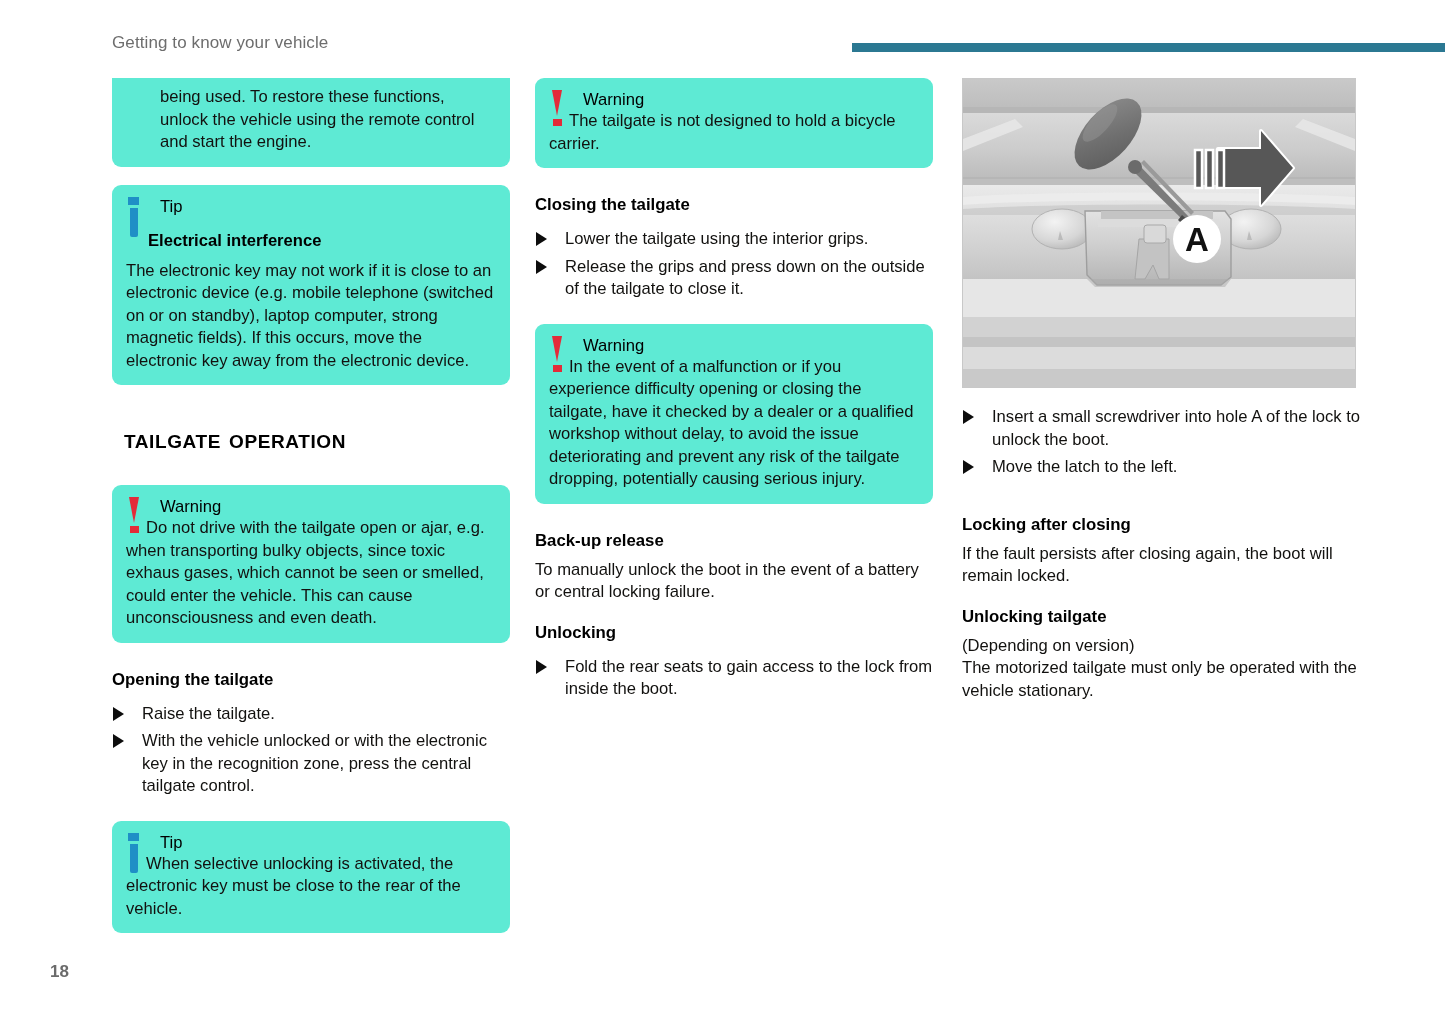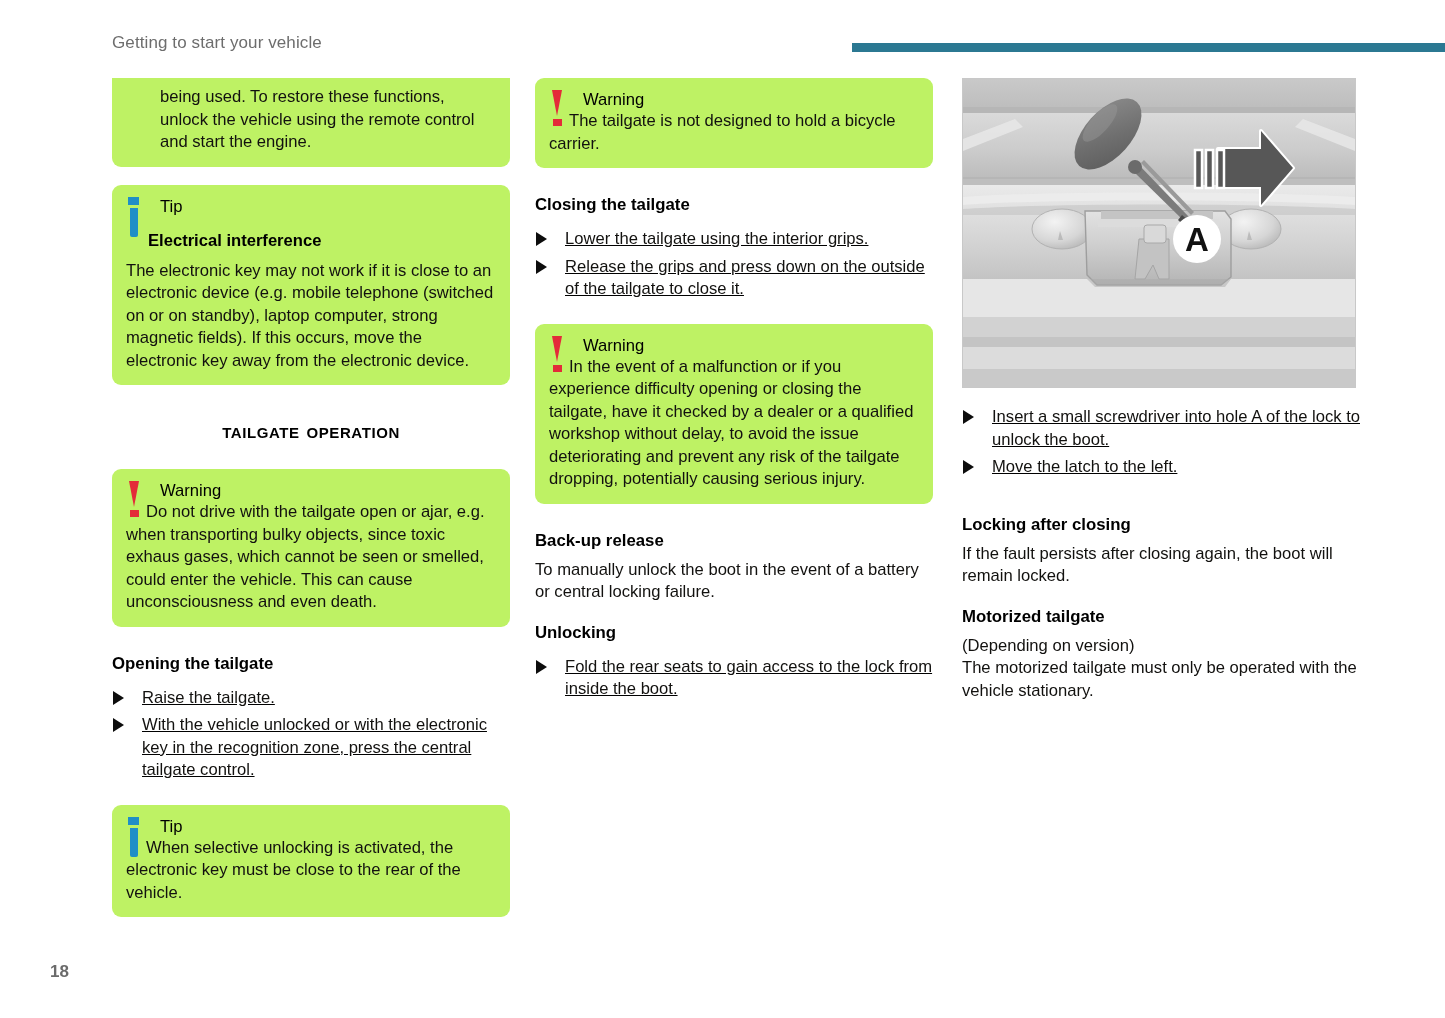--- a/index.html
+++ b/index.html
@@ -64,55 +64,54 @@
     margin: 0 0 0 0;
   }
   .h2 {
     font-size: 16.8px;
     font-weight: bold;
     color: #000;
     line-height: 22px;
     margin: 0;
   }
   .h1 {
-    font-size: 22px;
+    font-size: 27px;
     font-weight: bold;
     color: #000;
     letter-spacing: 0.6px;
     font-variant: small-caps;
     text-transform: lowercase;
     line-height: 32px;
-    margin: 4px;
-    text-align: center;
+    margin: 12px;
   }
   .h1::first-letter { }
 
   
-  .bullets { margin: 0; padding: 0; list-style: none; text-decoration: underline; }
+  .bullets { margin: 0; padding: 0; list-style: none; }
   .bullets li {
     position: relative;
     padding-left: 30px;
     font-size: 16.6px;
     line-height: 22.5px;
     color: #12110f;
     margin-bottom: 5px;
   }
   .tri {
     position: absolute;
     left: 1px;
     top: 4px;
     width: 0; height: 0;
     border-left: 11px solid #0d0d0d;
     border-top: 7.5px solid transparent;
     border-bottom: 7.5px solid transparent;
   }
 
   
   .box {
-    background: #bef264;
+    background: #5eead4;
     border-radius: 9px;
     padding: 11px 16px 13px 14px;
     position: relative;
     box-sizing: border-box;
     width: 398px;
   }
   .box.cut-top {
     border-radius: 0 0 9px 9px;
     padding-top: 8px;
   }
@@ -212,21 +211,21 @@
     bottom: 36px;
     font-size: 17px;
     font-weight: bold;
     color: #6b6b6b;
   }
 </style>
 </head>
 <body>
 
 <div class="page-header">
-  <div class="header-title">Getting to start your vehicle</div>
+  <div class="header-title">Getting to know your vehicle</div>
   <div class="header-rule"></div>
 </div>
 
 <div class="columns">
 
   <div class="col col-left">
 
     <div class="box cut-top">
       <div class="box-text" style="padding-left:34px;">being used. To restore these functions, unlock the vehicle using the remote control and start the engine.</div>
     </div>
@@ -445,21 +444,21 @@
 
 
     <div class="gap-m"></div>
 
     <h2 class="h2">Locking after closing</h2>
     <div class="gap-xs"></div>
     <p class="para">If the fault persists after closing again, the boot will remain locked.</p>
 
     <div class="gap-m"></div>
 
-    <h2 class="h2">Motorized tailgate</h2>
+    <h2 class="h2">Unlocking tailgate</h2>
     <div class="gap-xs"></div>
     <p class="para">(Depending on version)</p>
     <p class="para">The motorized tailgate must only be operated with the vehicle stationary.</p>
 
   </div>
 
 </div>
 
 <div class="page-number">18</div>
 

